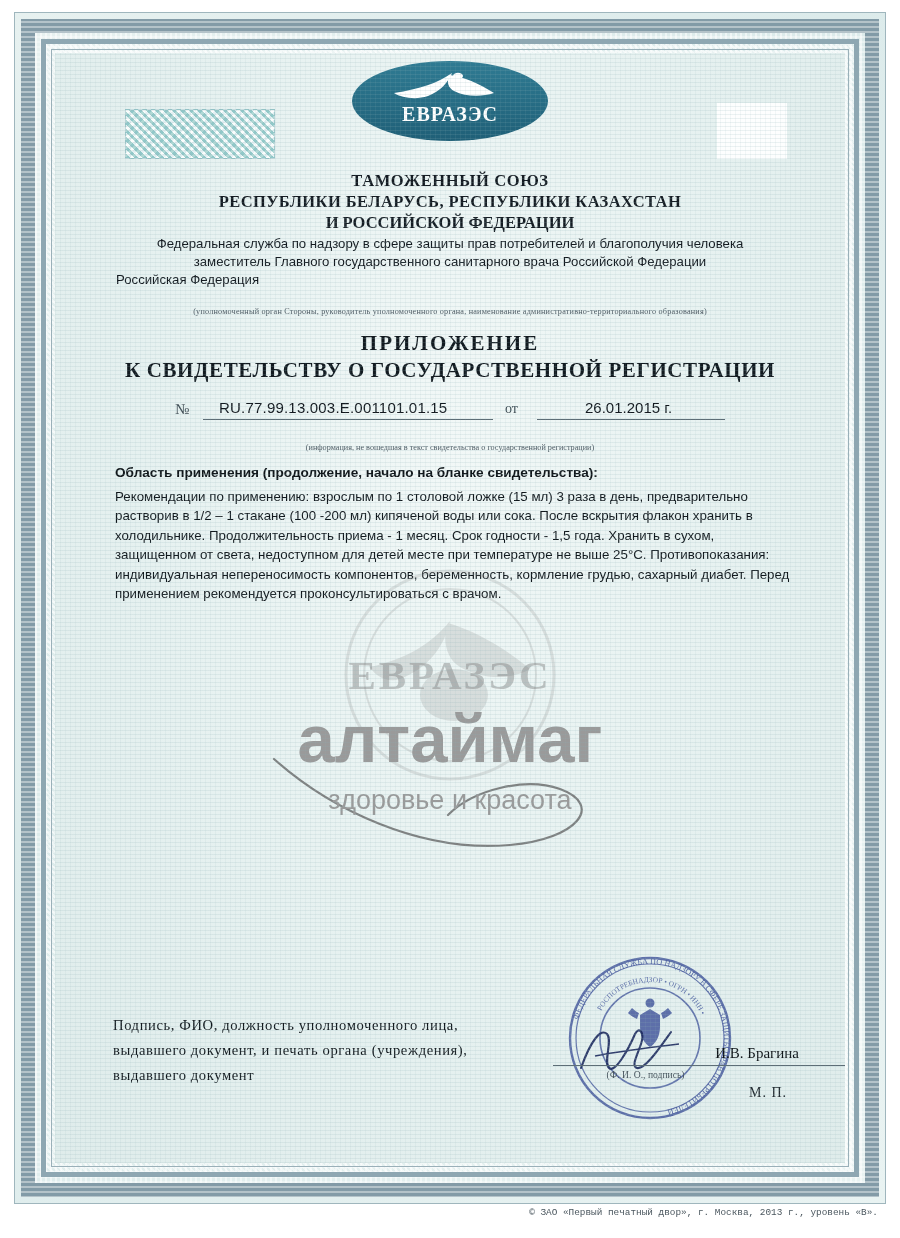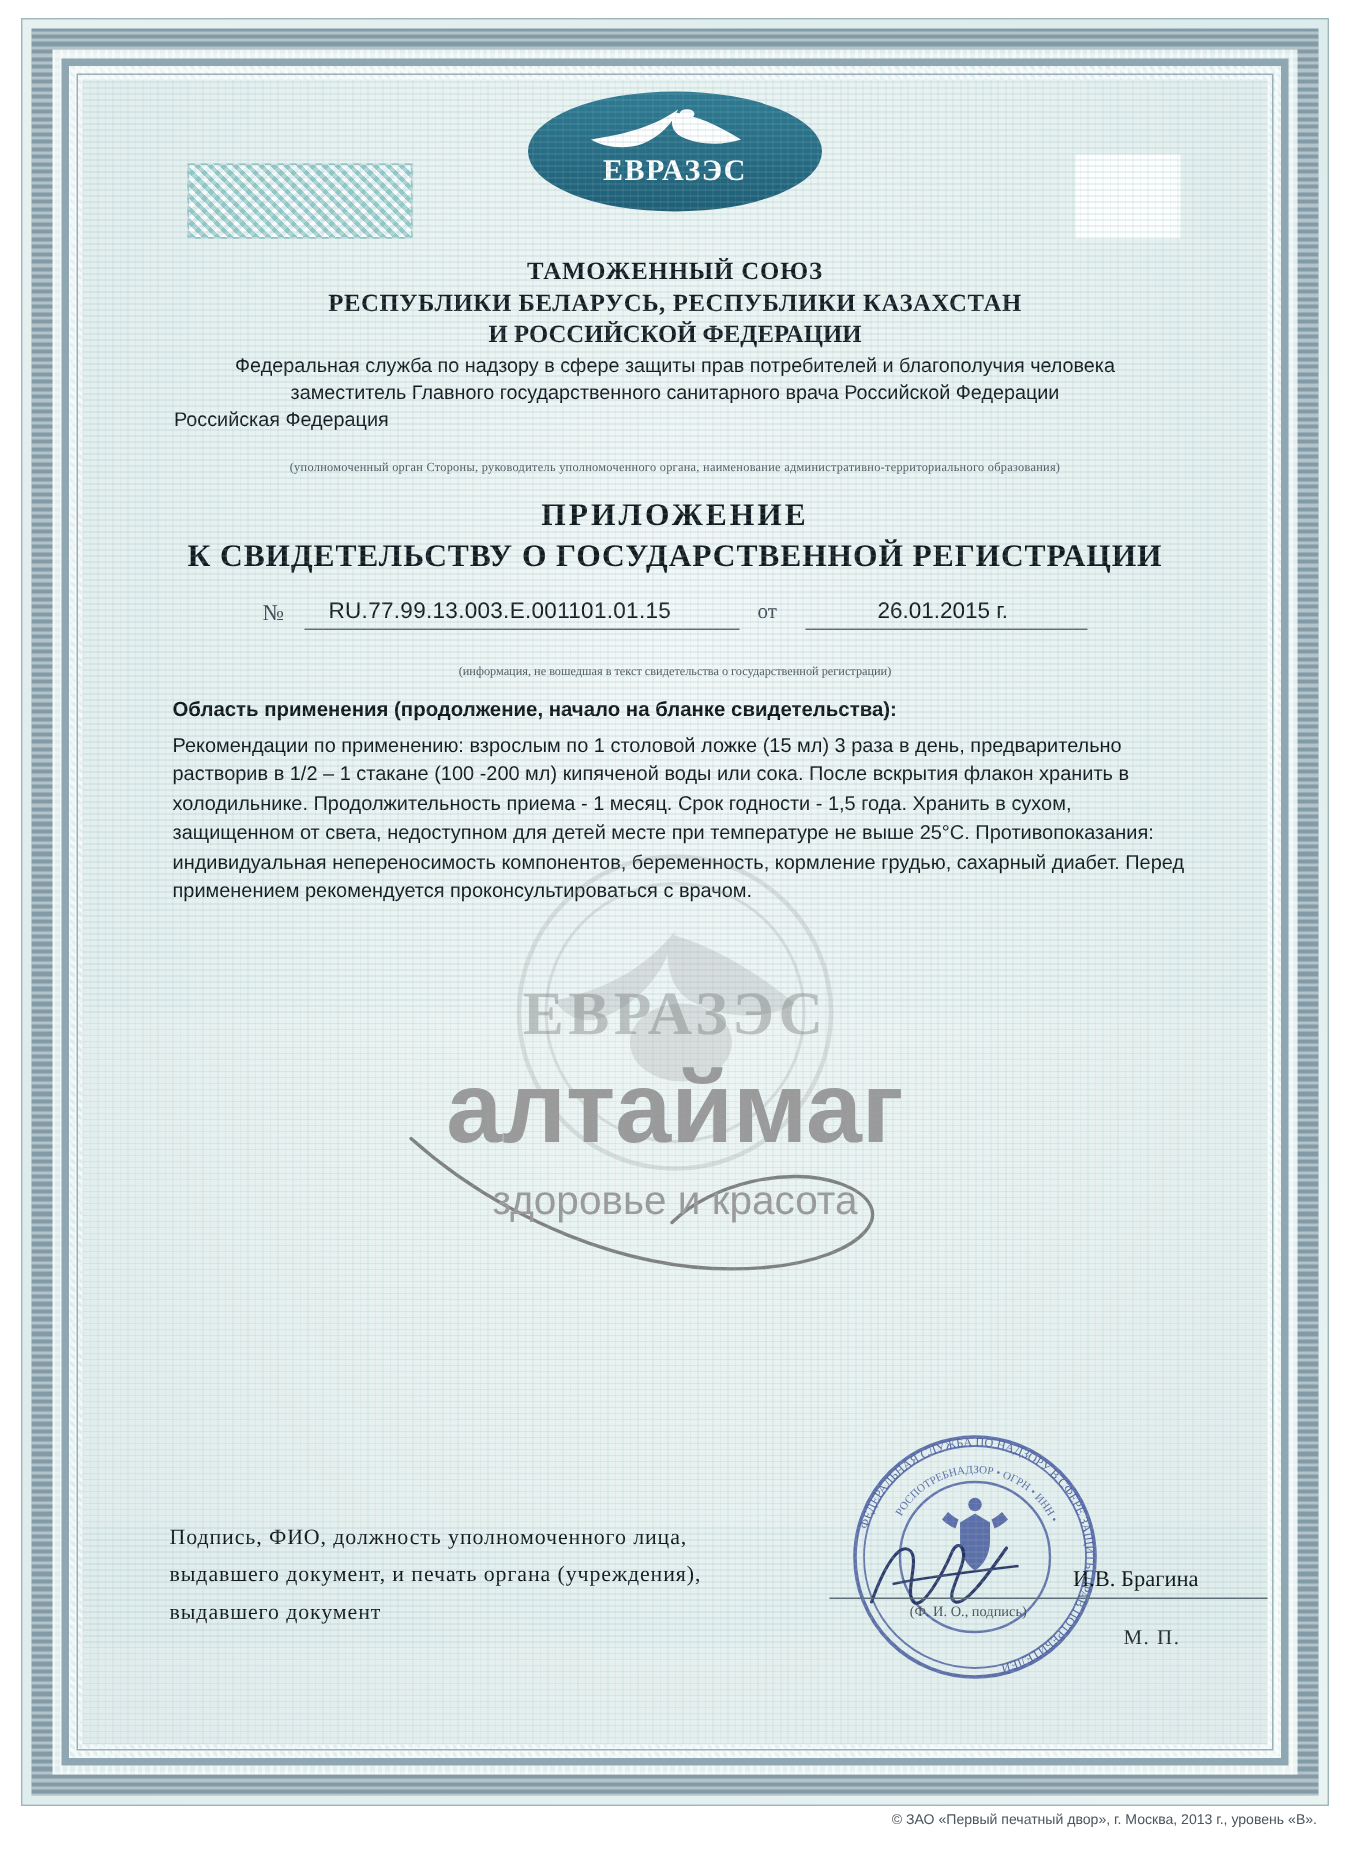--- a/index.html
+++ b/index.html
@@ -376,21 +376,21 @@
     width: 130px; height: 70px;
     opacity: .9;
   }
 
   
   .footer {
     position: absolute;
     left: 0; right: 22px;
     top: 1207px;
     text-align: right;
-    font-family: Liberation Sans, sans-serif;
+    font-family: Liberation Mono, monospace;
     font-size: 9.4px;
     color: #4a565e;
   }
 </style>
 </head>
 <body>
 
 <div id="page">
   <div class="cert-outer">
 

